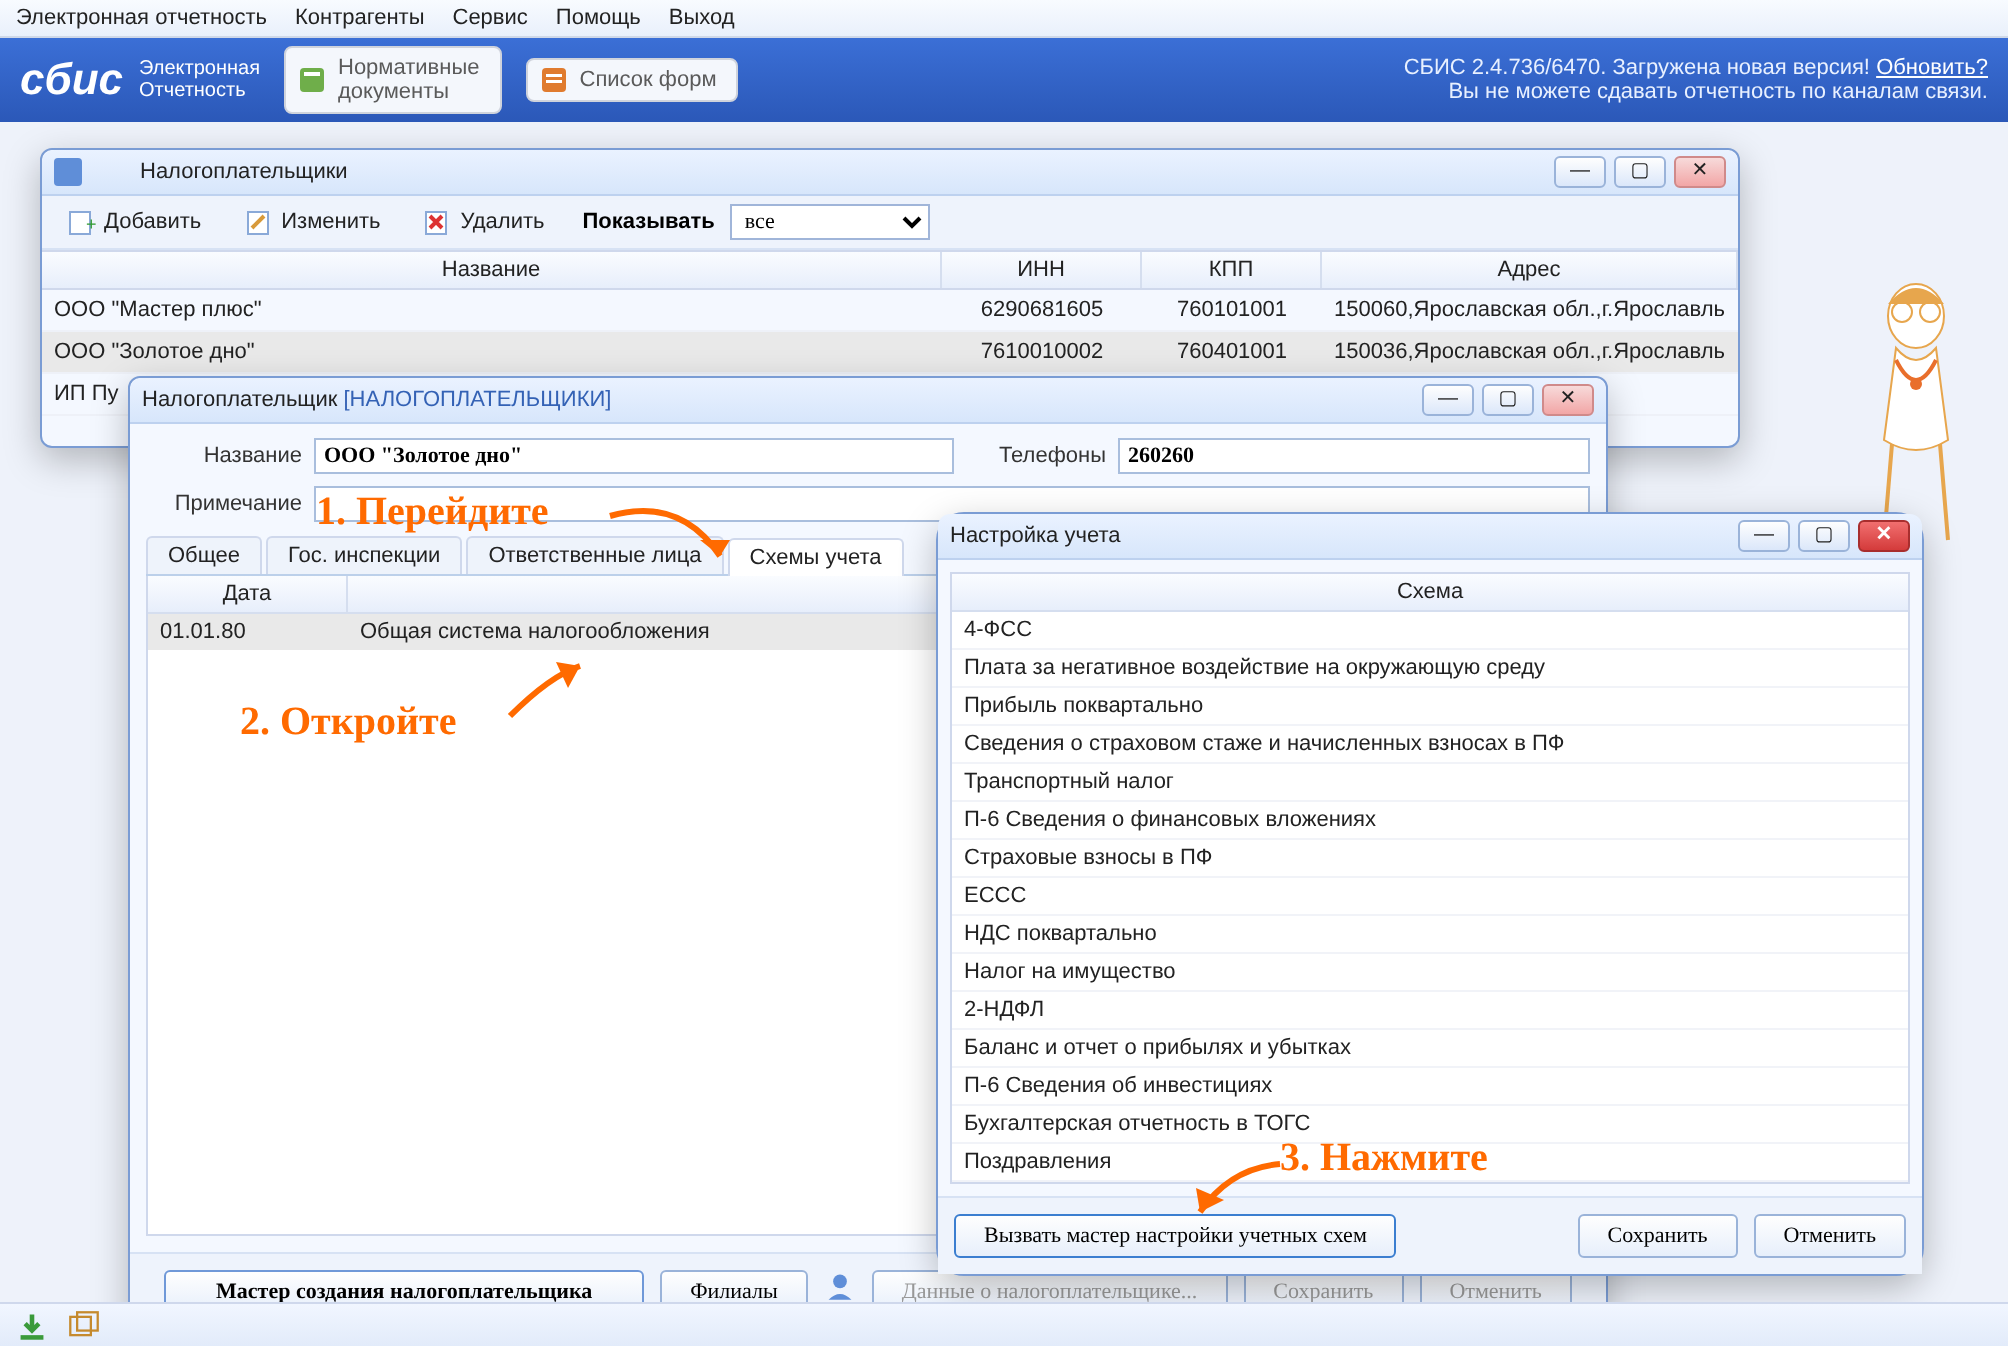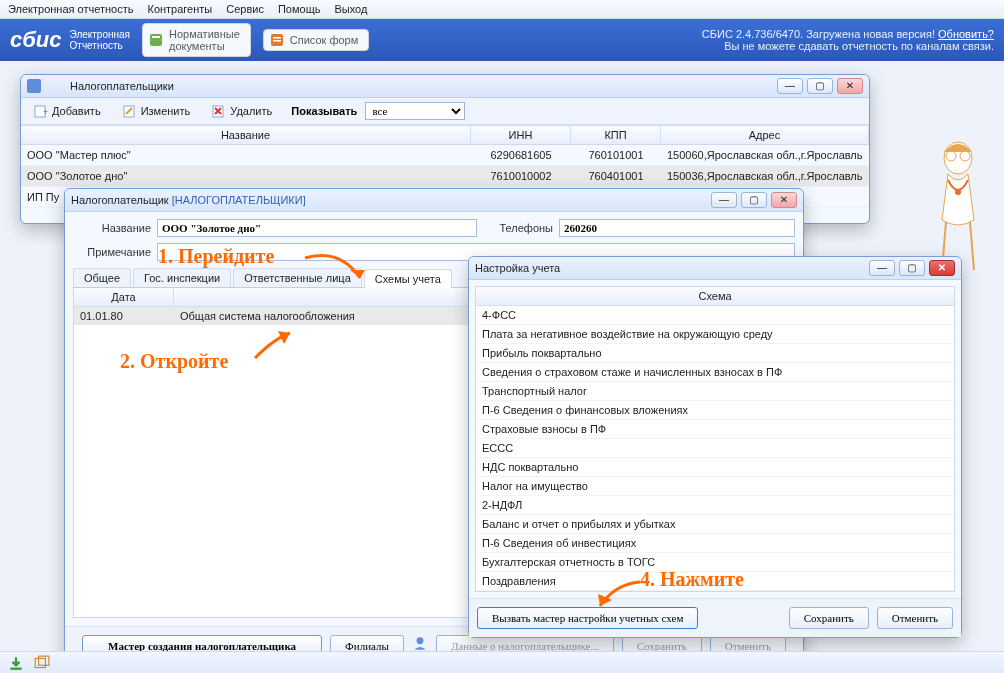--- a/index.html
+++ b/index.html
@@ -407,21 +407,21 @@
           <circle cx="7" cy="5" r="3" fill="#5f8ed8"></circle>
           <path d="M2 13 Q7 8 12 13" fill="#5f8ed8"></path>
         </svg>
     </span>
     <button class="btn" style="color:#999">Данные о налогоплательщике...</button>
     <button class="btn" style="color:#999">Сохранить</button>
     <button class="btn" style="color:#999">Отменить</button>
   </div>
 </div>
 
-<div class="win" style="left:468px; top:256px; width:494px; height:382px;">
+<div class="win" style="left:468px; top:256px; width:494px; height:382px;border-radius:14px;">
   <div class="win-title">
     <span class="t">Настройка учета</span>
     <div class="win-ctrls">
       <div class="win-btn">—</div>
       <div class="win-btn">▢</div>
       <div class="win-btn close red">✕</div>
     </div>
   </div>
   <div style="padding:6px; flex:1; display:flex; flex-direction:column;">
     <div class="scheme-list">
@@ -456,21 +456,21 @@
   <path d="M5 10 Q40 0 60 30"></path>
     <polygon class="head" points="60,30 50,22 65,22"></polygon>
 </svg>
 
 <div class="anno" style="left:120px; top:350px;">2. Откройте</div>
 <svg class="arrow" style="left:250px; top:328px; width:60px; height:40px;">
   <path d="M5 30 Q25 10 40 5"></path>
     <polygon class="head" points="40,5 28,3 34,16"></polygon>
 </svg>
 
-<div class="anno" style="left:640px; top:568px;">4. Нажмите</div>
+<div class="anno" style="left:640px; top:568px;">3. Нажмите</div>
 <svg class="arrow" style="left:590px; top:576px; width:60px; height:40px;">
   <path d="M50 6 Q25 8 10 30"></path>
     <polygon class="head" points="10,30 8,18 22,24"></polygon>
 </svg>
 
 <div class="bottom-bar">
   <span class="sb-ic"><svg viewBox="0 0 14 14">
         <path d="M7 2v7M4 6l3 3 3-3" stroke="#3a9a3a" stroke-width="2" fill="none"></path>
         <rect x="2" y="11" width="10" height="2" fill="#3a9a3a"></rect>
       </svg></span>

